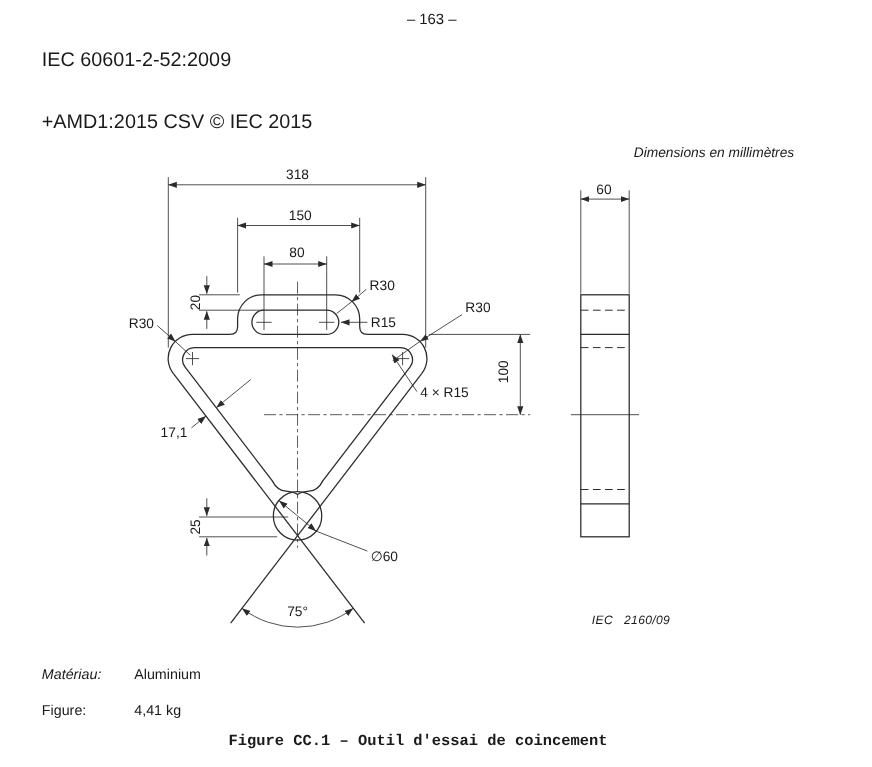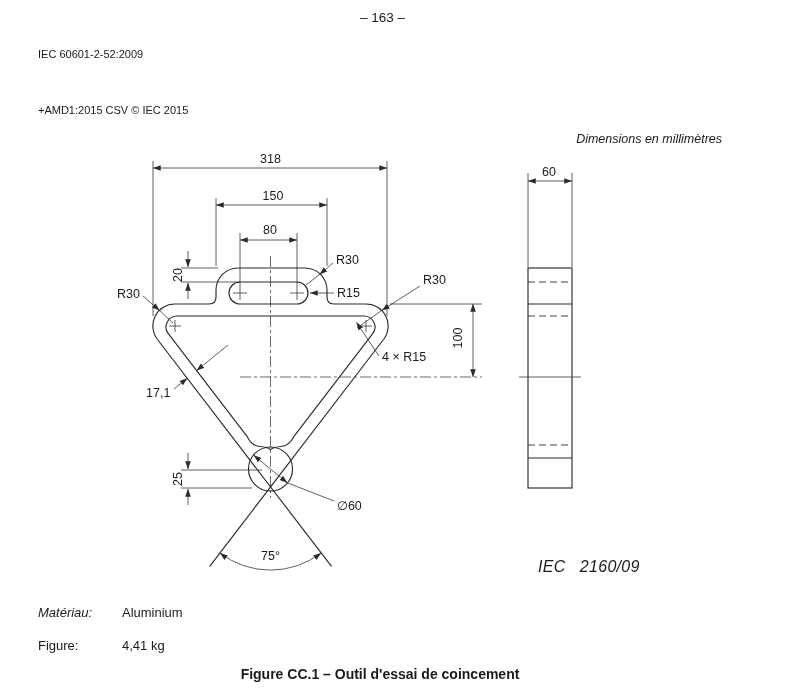--- a/index.html
+++ b/index.html
@@ -2,43 +2,43 @@
 <html><head>
 <meta charset="utf-8">
 <style>
   html,body{margin:0;padding:0;background:#e8e8e8;}
   .page{
     position:relative;width:793px;height:697px;background:#ffffff;
     font-family:"Liberation Sans","DejaVu Sans",sans-serif;color:#1a1a1a;
     overflow:hidden;margin:0 auto;
   }
   .abs{position:absolute;}
-  .hdr{font-size:11px;line-height:18.5px;white-space:pre;}
+  .hdr{font-size:18px;line-height:18.5px;white-space:pre;}
   .pageno{font-size:13.5px;text-align:center;}
   .units{font-size:12.5px;font-style:italic;}
-  .iecref{font-size:16px;font-style:italic;letter-spacing:.3px;white-space:pre;}
+  .iecref{font-size:11px;font-style:italic;letter-spacing:.3px;white-space:pre;}
   .spec{font-size:13px;}
   .caption{font-size:14px;font-weight:bold;text-align:center;}
   svg text{font-family:"Liberation Sans","DejaVu Sans",sans-serif;font-size:12.5px;fill:#1a1a1a;}
   svg .ln{stroke:#2b2b2b;fill:none;}
   svg .outline{stroke-width:1.15;}
   svg .thin{stroke-width:0.75;}
   svg .dash{stroke-width:0.9;stroke-dasharray:7 4;}
   svg .cline{stroke-width:0.7;stroke-dasharray:11 3 3 3;}
 </style>
 </head>
 <body>
 
 <div class="page">
 
   <div class="abs hdr" style="left:38px;top:8px;">
     <div>IEC 60601-2-52:2009</div>
     <div>+AMD1:2015 CSV © IEC 2015</div>
   </div>
-  <div class="abs pageno" style="left:340px;top:10px;width:85px;">– 163 –</div>
+  <div class="abs pageno" style="left:350px;top:10px;width:85px;">– 163 –</div>
 
   <div class="abs units" style="right:71px;top:100px;margin-top:32px;">Dimensions en millimètres</div>
 
   <svg class="abs" style="left:0;top:0;" width="793" height="697" viewBox="0 0 793 697">
     <defs>
       <marker id="ah" viewBox="0 0 10 10" refX="9.4" refY="5" markerWidth="11" markerHeight="11" orient="auto-start-reverse" markerUnits="strokeWidth">
         <path d="M0,1.6 L9.6,5 L0,8.4 z" fill="#2b2b2b"></path>
       </marker>
     </defs>
 
@@ -186,15 +186,15 @@
     </g>
   </svg>
 
   <div class="abs iecref" style="left:538px;top:558px;">IEC   2160/09</div>
 
   <div class="abs spec" style="left:38px;top:605px;font-style:italic;">Matériau:</div>
   <div class="abs spec" style="left:122px;top:605px;text-align:center;">Aluminium</div>
   <div class="abs spec" style="left:38px;top:638px;">Figure:</div>
   <div class="abs spec" style="left:122px;top:638px;">4,41 kg</div>
 
-  <div class="abs caption" style="left:0;top:666px;width:760px;">Figure CC.1 – Outil d'essai de coincement</div>
+  <div class="abs caption" style="left:0;top:666px;width:760px;font-family:Liberation Mono, monospace;">Figure CC.1 – Outil d'essai de coincement</div>
 
 </div>
 
 </body></html>

